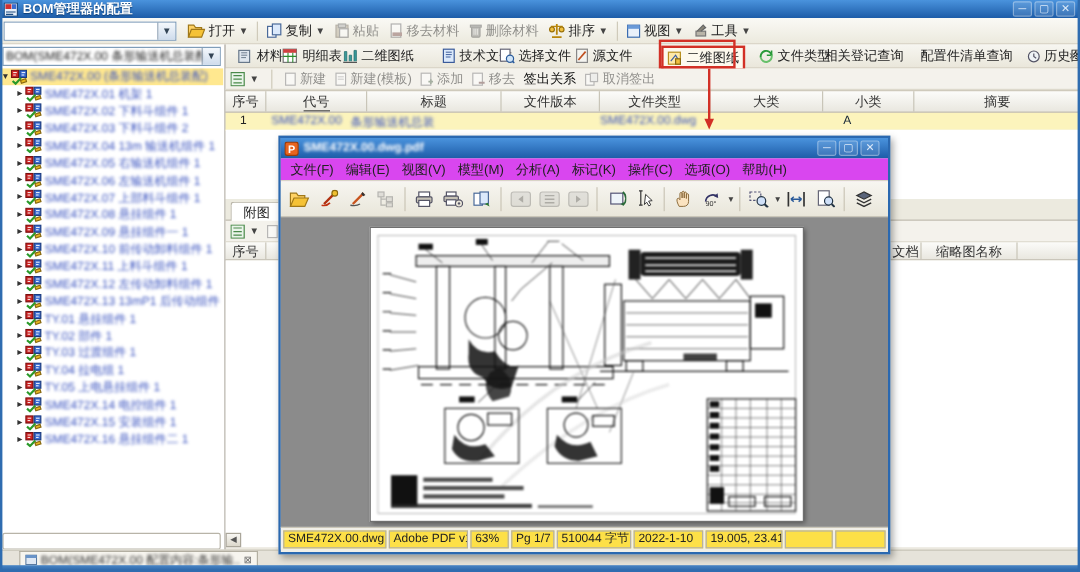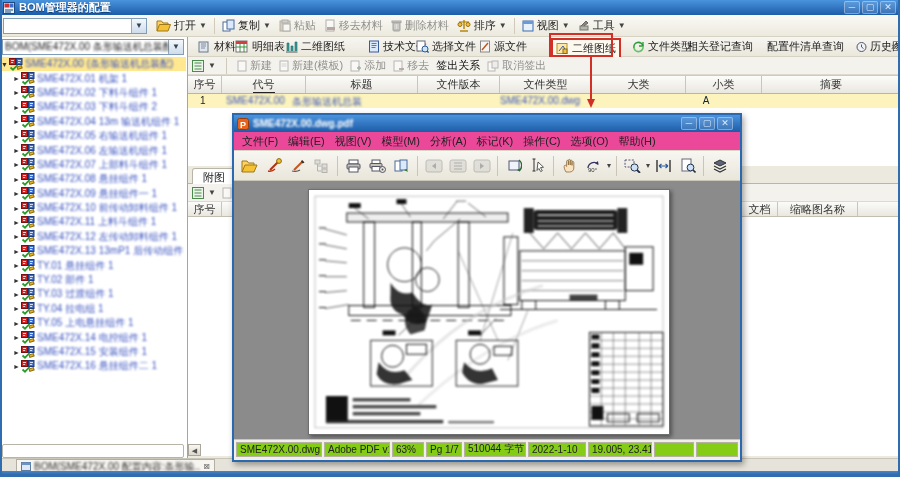--- a/index.html
+++ b/index.html
@@ -91,33 +91,33 @@
   #task-tab{position:absolute;left:16px;top:0px;height:13px;padding:0 4px;background:#f7f5ef;
             border:1px solid #b3afa2;border-bottom:none;display:flex;align-items:center;gap:3px;font-size:10px}
   #bluestrip{left:0;top:471px;width:900px;height:6px;background:linear-gradient(#4a86c6,#205a9e)}
 
   
   #viewer{left:232px;top:113px;width:510px;height:349px;border:2px solid #2a68b0;background:#f1efe8;
           box-sizing:border-box;z-index:30;box-shadow:2px 3px 6px rgba(0,0,0,.35)}
   #v-title{height:17px;background:linear-gradient(#4a93dd,#1d5ca8);display:flex;align-items:center;
            gap:4px;padding:0 3px;color:#fff}
   #v-title .t{font-size:10px;font-weight:bold}
-  #v-menu{height:18px;background:#ec4899;border-bottom:1px solid #d8d4c6;display:flex;align-items:center;
+  #v-menu{height:18px;background:#d946ef;border-bottom:1px solid #d8d4c6;display:flex;align-items:center;
           gap:2px;padding-left:4px;font-size:11px}
   #v-menu span{padding:1px 4px}
   #v-tools{height:29px;background:linear-gradient(#f7f6f1,#e9e6da);border-bottom:1px solid #c9c5b8;
            display:flex;align-items:center;gap:3px;padding-left:5px}
   .vbtn{width:21px;height:22px;display:flex;align-items:center;justify-content:center;border-radius:2px}
   .vsep{width:1px;height:20px;background:#cac5b6;margin:0 2px}
   #v-canvas{position:relative;height:258px;background:#8b8b8b;overflow:hidden}
   #paper{position:absolute;left:74px;top:8px;width:360px;height:244px;background:#fff;
          border:1px solid #6f6f6f;box-shadow:2px 2px 4px rgba(0,0,0,.4)}
   #v-status{height:19px;background:#f1efe8;border-top:1px solid #cac6b8;display:flex;align-items:center;
             padding:1px 2px;gap:2px;font-size:10px;box-sizing:border-box}
-  .sc{height:15px;background:#84cc16;border:1px solid #b5b1a4;display:flex;align-items:center;
+  .sc{height:15px;background:#fde047;border:1px solid #b5b1a4;display:flex;align-items:center;
       padding:5px 3px;box-sizing:border-box;white-space:nowrap;overflow:hidden}
 </style>
 </head>
 <body>
 
 <div class="abs" id="titlebar">
   <svg width="12" height="12" viewBox="0 0 12 12">
     <rect x="0.5" y="0.5" width="11" height="11" fill="#e8f0fa" stroke="#1a4a80"></rect>
     <rect x="1.5" y="1.5" width="5" height="4" fill="#d03030"></rect>
     <rect x="7" y="1.5" width="3.5" height="4" fill="#3a6cd0"></rect>
@@ -644,21 +644,21 @@
   </span>
   <span class="mini dis">
     <svg width="10" height="12" viewBox="0 0 10 12">
       <rect x="1" y="1" width="8" height="10" fill="#fff" stroke="#778"></rect>
       </svg>
   </span>
 </div>
 <div class="abs" id="tbl2-head">
   <span class="hc" style="width:34px">序号</span>
   <span class="hc" style="width:520px"></span>
-  <span class="hc" style="width:36px">文档</span>
+  <span class="hc" style="width:26px">文档</span>
   <span class="hc" style="width:80px">缩略图名称</span>
   <span class="hc" style="flex:1;border-right:none"></span>
 </div>
 <div class="abs" id="tbl2-body"></div>
 <div class="abs" id="hsc-left">◀</div>
 
 <div class="abs" id="anno-box"></div>
 <svg class="abs" id="anno-arrow" width="12" height="52">
   <line x1="6" y1="0" x2="6" y2="43" stroke="#d23026" stroke-width="2"></line>
   <path d="M2 42 h8 L6 51 Z" fill="#d23026"></path>

